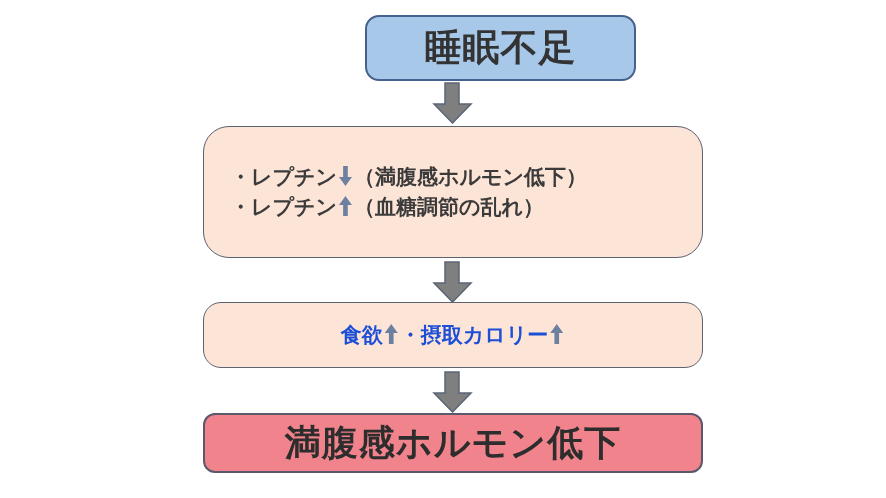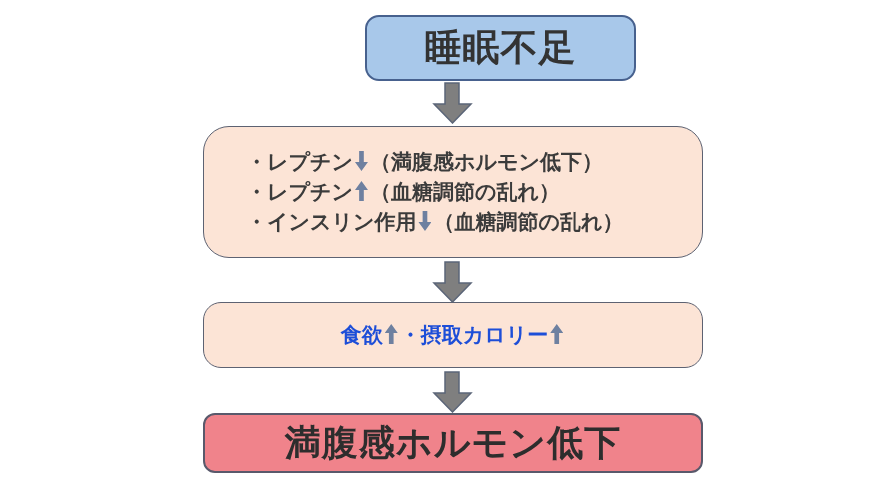--- a/index.html
+++ b/index.html
@@ -29,21 +29,21 @@
     letter-spacing:1px;white-space:nowrap;
   }
   .box-hormones{
     left:203px;top:126px;width:500px;height:132px;
     background:#fce4d6;
     border:1.5px solid #5d6272;
     border-radius:26px;
     flex-direction:column;
     align-items:flex-start;
     justify-content:center;
-    padding-left:42px;
+    padding-left:26px;
   }
   .box-hormones .line{
     height:30px;line-height:30px;
     font-size:21px;font-weight:bold;color:#3b3b3b;
     white-space:nowrap;
   }
   .box-appetite{
     left:203px;top:302px;width:500px;height:66px;
     background:#fce4d6;
     border:1.5px solid #5d6272;
@@ -98,23 +98,20 @@
     <polygon points="13,1 27,1 27,22 39,22 20.5,41 2,22 13,22" fill="#7f7f7f" stroke="#5b6578" stroke-width="1.5"></polygon>
   </svg>
 
   <div class="box box-hormones">
     <div class="line">
       <span>・レプチン</span><span class="inline-arrow" data-dir="down"></span><span>（満腹感ホルモン低下）</span>
     </div>
     <div class="line">
       <span>・レプチン</span><span class="inline-arrow" data-dir="up"></span><span>（血糖調節の乱れ）</span>
     </div>
-    <div class="line">
-      <span>・インスリン作用</span><span class="inline-arrow" data-dir="down"></span><span>（血糖調節の乱れ）</span>
-    </div>
   </div>
 
   <svg class="connector c2" viewBox="0 0 41 42">
     <polygon points="13,1 27,1 27,22 39,22 20.5,41 2,22 13,22" fill="#7f7f7f" stroke="#5b6578" stroke-width="1.5"></polygon>
   </svg>
 
   <div class="box box-appetite">
     <span class="label-row">
       <span>食欲</span><span class="inline-arrow" data-dir="up"></span><span>・摂取カロリー</span><span class="inline-arrow" data-dir="up"></span>
     </span>

